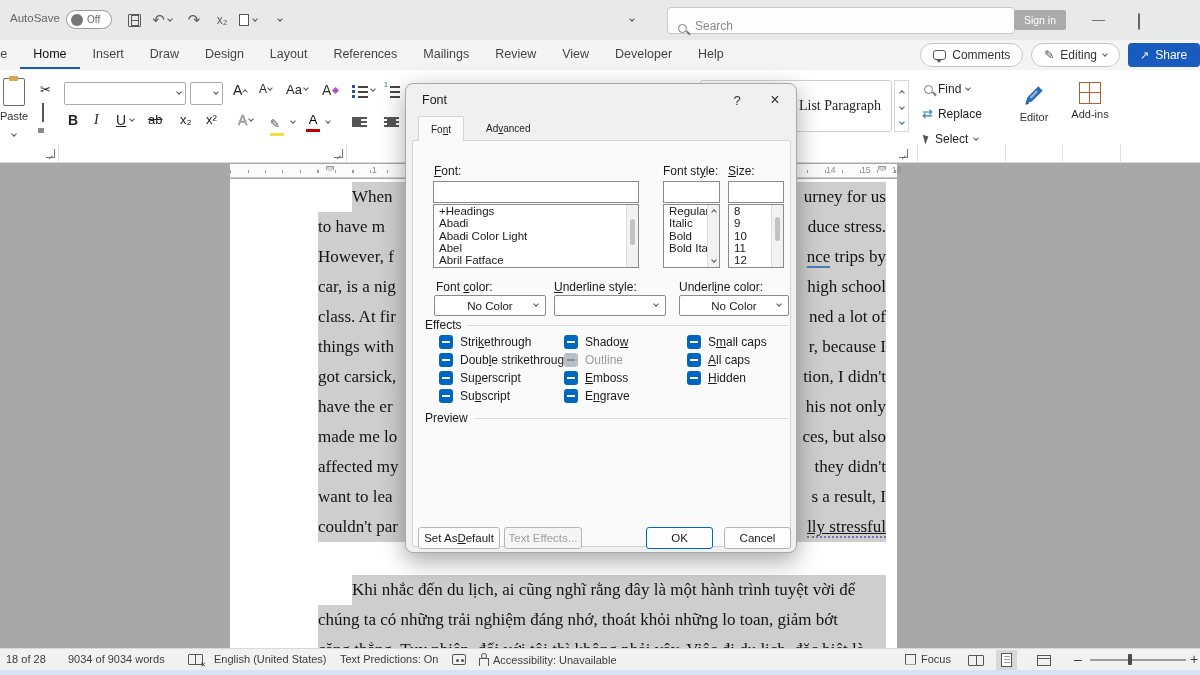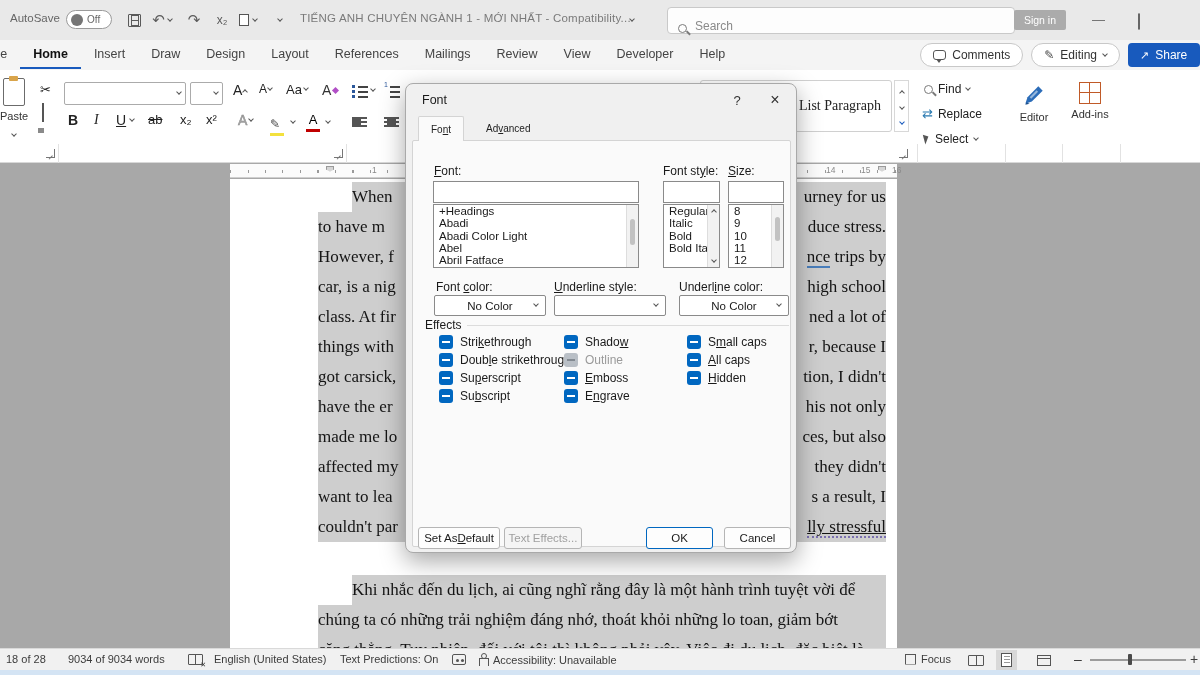--- a/index.html
+++ b/index.html
@@ -17,21 +17,21 @@
   .doc-title { left:228px; top:12px; font-size:11.5px; color:#7a7a7a; letter-spacing:.2px; }
   .searchbox { left:667px; top:7px; width:348px; height:27px; background:#fdfdfd; border:1px solid #c9c9c9; border-radius:4px; display:flex; align-items:flex-end; gap:8px; padding:0 10px; color:#8a8a8a; font-size:12px; }
   .signin { left:1014px; top:10px; width:52px; height:20px; background:#ababab; color:#fff; font-size:10.5px; display:flex; align-items:center; justify-content:center; border-radius:2px; }
   .winbtn { top:12px; color:#666; font-size:13px; }
   .restore-box { width:9px; height:9px; border:1.2px solid #666; border-radius:2px; }
 
   
   .tabsrow { left:0; top:40px; width:1200px; height:30px; background:#f4f4f4; display:flex; align-items:center; }
   .tabs { display:flex; margin-left:-26px; }
   .tab { font-size:12.5px; color:#444; padding:6px 13px; white-space:nowrap; }
-  .tab.active { color:#111; font-weight:bold; border-bottom:2.5px solid #185abd; }
+  .tab.active { color:#111; font-weight:normal; border-bottom:2.5px solid #185abd; }
   .tr-buttons { position:absolute; right:0; top:43px; display:flex; gap:8px; align-items:center; }
   .pillbtn { height:24px; border:1px solid #c8c8c8; background:#fff; border-radius:13px; display:flex; align-items:center; gap:6px; padding:0 12px; font-size:12px; color:#333; }
   .sharebtn { height:24px; background:#185abd; color:#fff; border-radius:4px; display:flex; align-items:center; gap:6px; padding:0 12px; font-size:12px; width:72px; }
 
   
   .ribbon { left:0; top:70px; width:1200px; height:93px; background:#fff; border-bottom:1px solid #d8d8d8; }
   .gsep { top:74px; width:1px; height:82px; background:#e2e2e2; position:absolute; }
   .glabel { font-size:10.5px; color:#6a6a6a; top:147px; position:absolute; }
   .launcher { width:9px; height:9px; border-right:1.2px solid #767676; border-bottom:1.2px solid #767676; position:absolute; }
   .launcher::after { content:""; position:absolute; right:1px; bottom:1px; width:5px; height:1.2px; background:#767676; transform:rotate(-45deg); transform-origin:right bottom; }
@@ -170,21 +170,20 @@
   <div class="abs qatbtn" style="left:210px; font-size:12px">
       <span>x₂</span>
     </div>
   <div class="abs qatbtn" style="left:236px">
       <span class="i-copy"></span>
       <span class="chv s" style="margin-left:4px"></span>
     </div>
   <div class="abs qatbtn" style="left:268px">
       <span class="chv s"></span>
     </div>
-  <span class="abs doc-title" style="left:300px">TIẾNG ANH CHUYÊN NGÀNH 1 - MỚI NHẤT - Compatibility...</span>
   <div class="abs qatbtn" style="left:620px">
       <span class="chv s"></span>
     </div>
   <div class="abs searchbox">
     <span class="i-search"></span>
     <span>Search</span>
   </div>
   <div class="abs signin">Sign in</div>
   <div class="abs winbtn" style="left:1092px">—</div>
   <div class="abs winbtn" style="left:1138px; top:14px"><span class="restore-box"></span></div>
@@ -535,20 +534,24 @@
     </div>
   <div class="fx-item" style="left:281px; top:269px">
       <span class="cb"></span>
       <span><u>A</u>ll caps</span>
     </div>
   <div class="fx-item" style="left:281px; top:287px">
       <span class="cb"></span>
       <span><u>H</u>idden</span>
     </div>
 
+  <div class="grphead" style="left:19px; top:327px; width:364px">
+    <span>Preview</span>
+      <span class="line" style="flex:1"></span>
+  </div>
 
   <div class="dbtn" style="left:12px; top:443px; width:82px">Set As <u>D</u>efault</div>
   <div class="dbtn disabled" style="left:98px; top:443px; width:78px">Text Effects...</div>
   <div class="dbtn default" style="left:240px; top:443px; width:67px">OK</div>
   <div class="dbtn" style="left:318px; top:443px; width:67px">Cancel</div>
 </div>
 
 <div class="abs statusbar">
   <span class="sb" style="left:6px">18 of 28</span>
   <span class="sb" style="left:68px">9034 of 9034 words</span>

